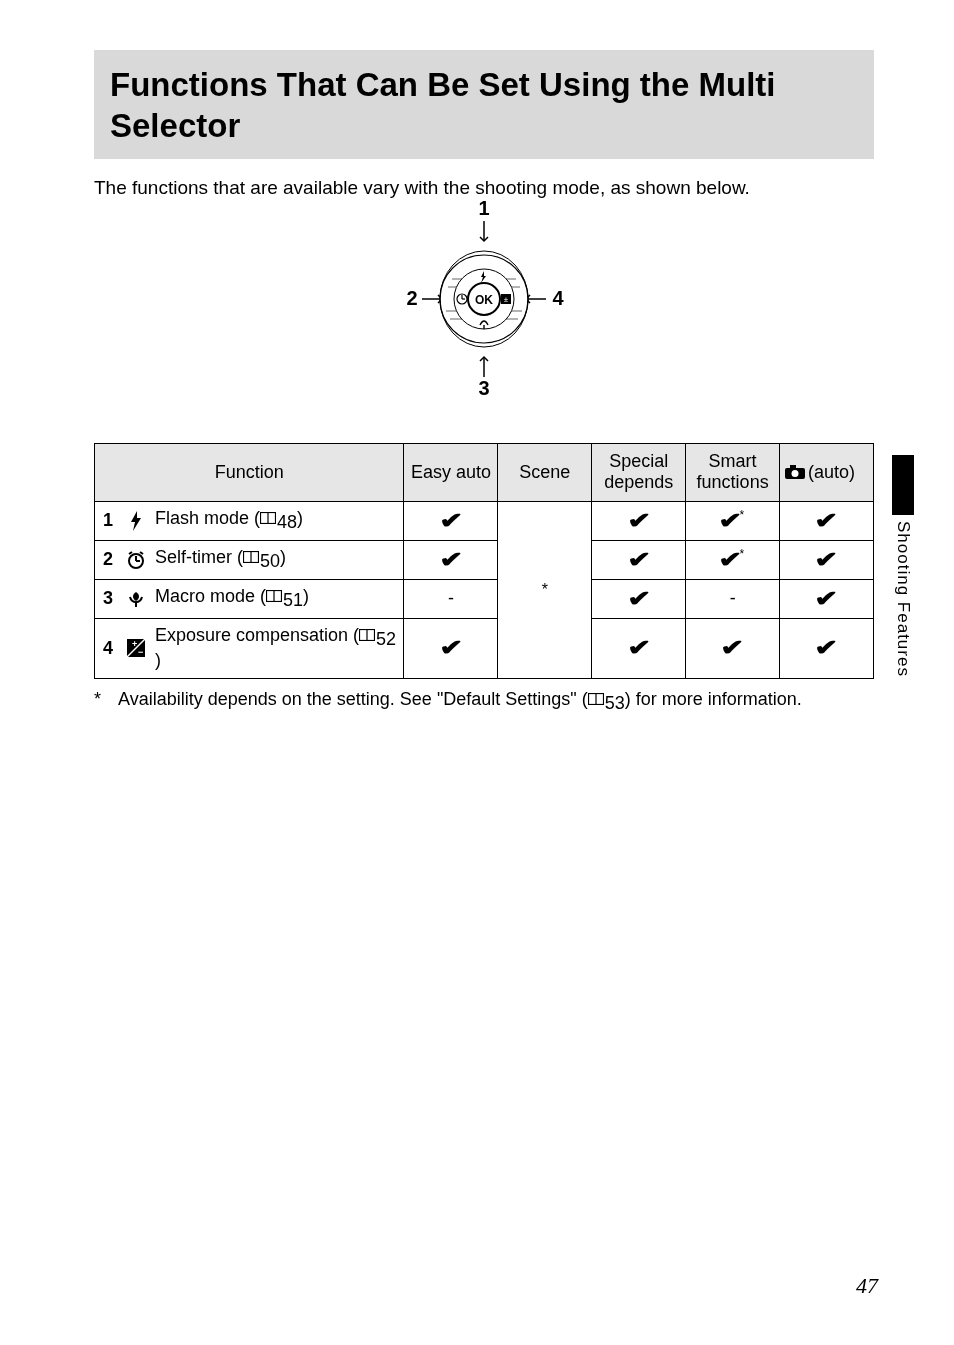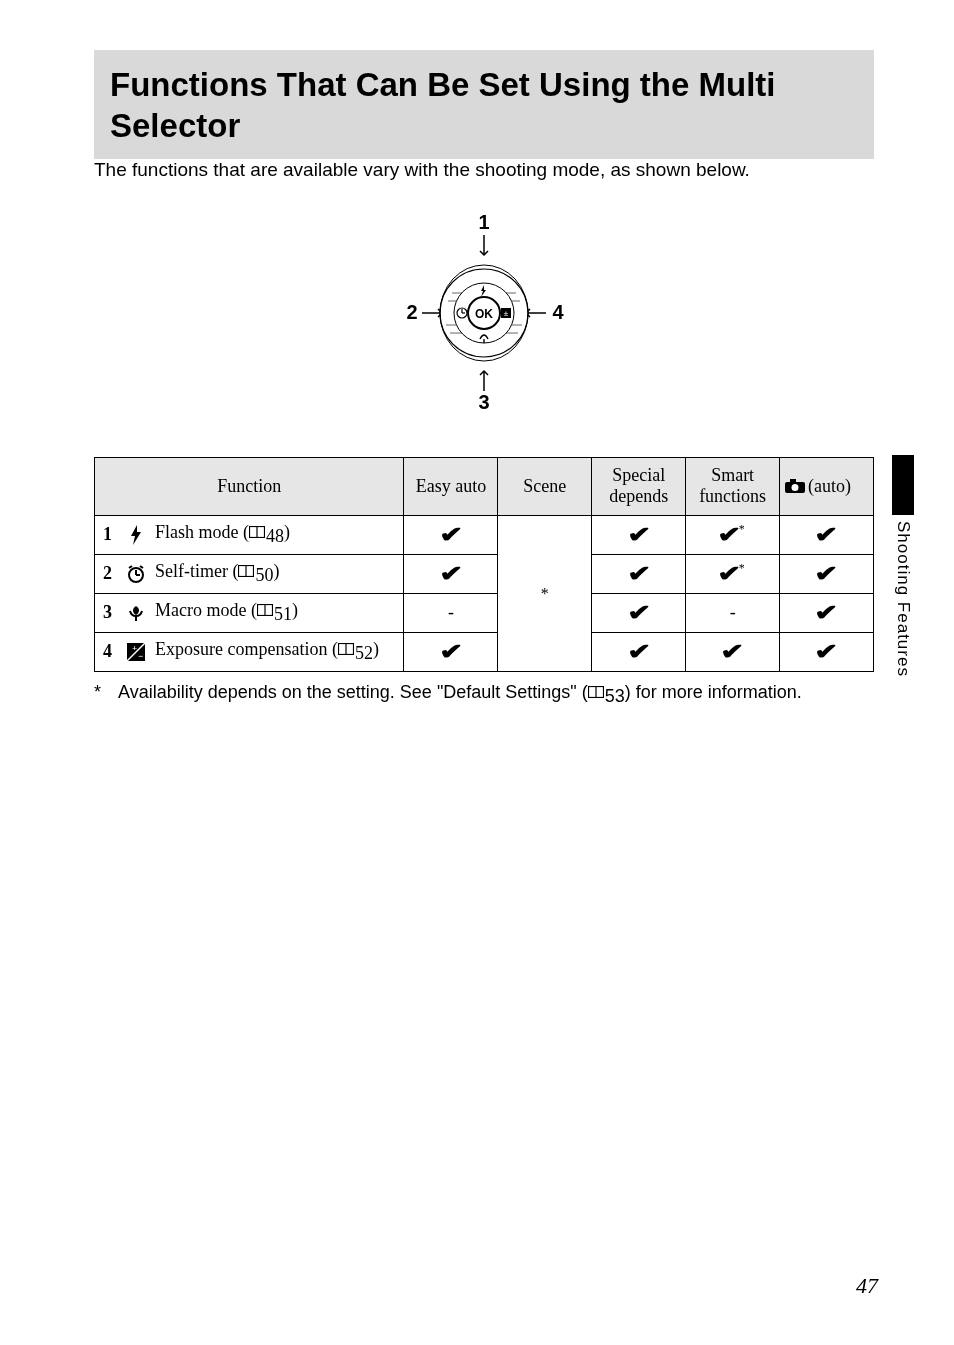--- a/index.html
+++ b/index.html
@@ -12,40 +12,39 @@
     position: relative;
   }
   .page {
     padding: 50px 80px 0 94px;
     position: relative;
     height: 100%;
   }
   .title-bar {
     background: #d9d9d9;
     padding: 14px 16px 12px 16px;
+    margin-bottom: 18px;
   }
   .title-bar h1 {
     font-size: 33px;
     font-weight: bold;
     line-height: 1.25;
   }
   .intro {
     font-size: 19px;
-    margin-bottom: 32px;
   }
   .diagram {
     text-align: center;
     margin-bottom: 40px;
   }
   .diagram svg { display: inline-block; }
   table.func {
     border-collapse: collapse;
     width: 100%;
     font-size: 18px;
-    font-family: Liberation Serif, serif;
   }
   table.func th, table.func td {
     border: 1px solid #000;
     vertical-align: middle;
     text-align: center;
     padding: 6px 4px;
   }
   table.func thead th {
     background: #e6e6e6;
     font-weight: normal;

